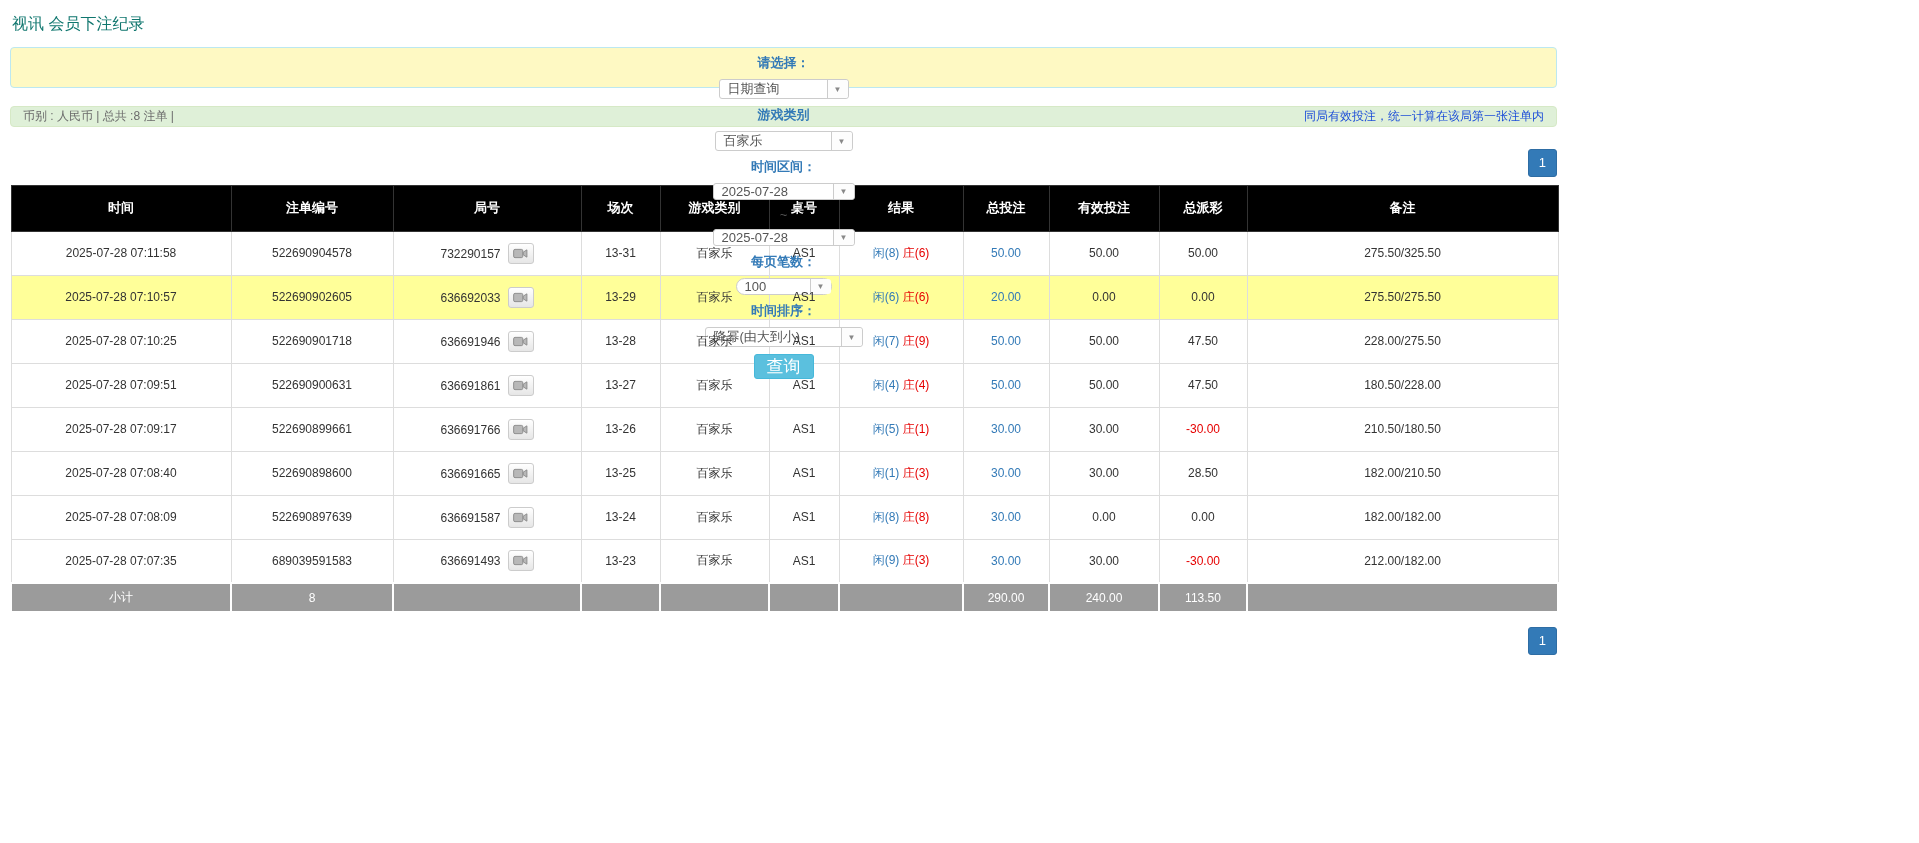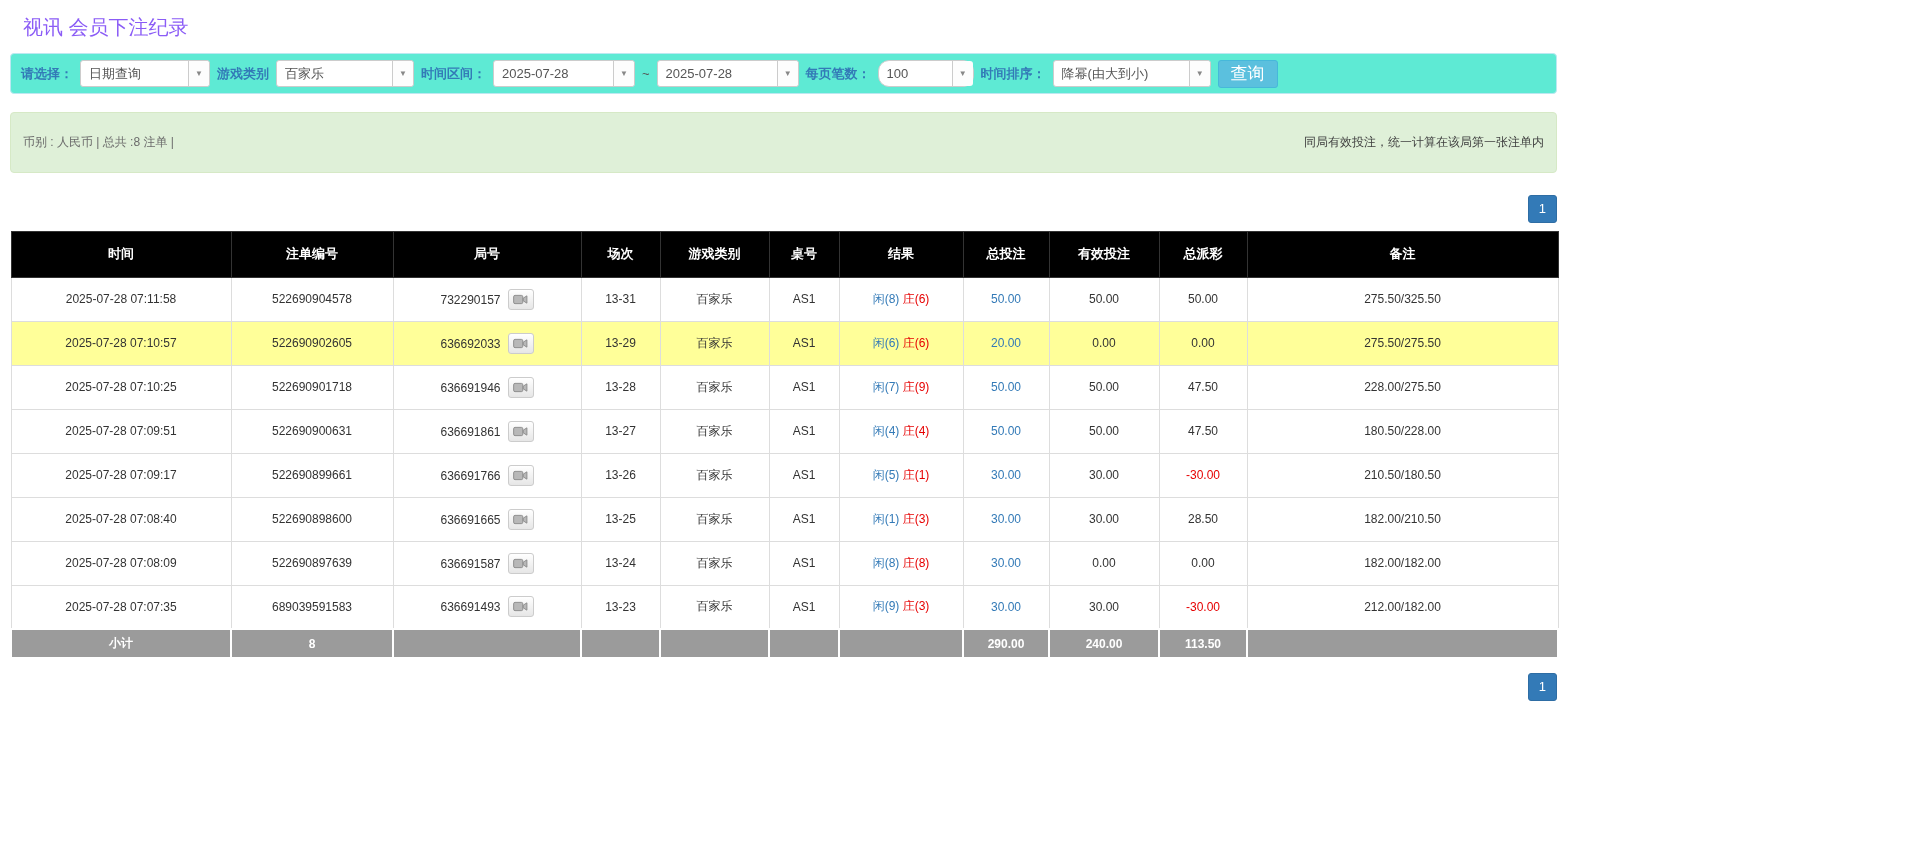--- a/index.html
+++ b/index.html
@@ -5,29 +5,29 @@
   * { box-sizing: border-box; }
   html,body { margin:0; padding:0; background:#fff; }
   body {
     width:1919px; height:843px;
     font-family:"Liberation Sans","DejaVu Sans",sans-serif;
     color:#333;
   }
   .page { padding:10px 0 0 10px; width:1559px; }
 
   h1.page-title {
-    font-size:20px; font-weight:400; color:#8b5cf6;
-    margin:4px 0 12px 13px;
+    font-size:16px; font-weight:400; color:#0f766e;
+    margin:4px 0 12px 2px;
   }
 
   
   .filter-bar {
-    background:#5eead4; border:1px solid #bce8f1; border-radius:4px;
+    background:#fef9c3; border:1px solid #bce8f1; border-radius:4px;
     padding:6px 10px; display:flex; align-items:center; gap:7px;
-    height:41px; width:1547px;
+    height:41px; width:1547px;flex-direction:column;
   }
   .flabel { color:#337ab7; font-weight:bold; font-size:13px; white-space:nowrap; }
   .combo {
     display:inline-flex; align-items:stretch; background:#fff;
     border:1px solid #ccc; border-radius:3px; height:27px; cursor:pointer;
   }
   .combo-text {
     padding:0 8px; font-size:13px; color:#555;
     display:flex; align-items:center; white-space:nowrap;
   }
@@ -39,25 +39,25 @@
   .tilde { color:#555; font-size:13px; }
   .btn-search {
     background:#5bc0de; border:1px solid #46b8da; color:#fff;
     border-radius:3px; padding:0 12px; font-size:17px; height:28px; cursor:pointer;
   }
 
   
   .info-bar {
     margin-top:18px; width:1547px;
     background:#dff0d8; border:1px solid #d6e9c6; border-radius:4px;
-    padding:21px 12px; display:flex; justify-content:space-between; align-items:center;
+    padding:1px 12px; display:flex; justify-content:space-between; align-items:center;
     font-size:12px;
   }
   .info-left { color:#6b6b6b; }
-  .info-right { color:#404040; }
+  .info-right { color:#1d4ed8; }
 
   
   .pagination { width:1547px; display:flex; justify-content:flex-end; }
   .pagination.top { margin:22px 0 8px; }
   .pagination.bottom { margin:14px 0 0; }
   .page-btn {
     display:inline-block; padding:5px 10px; background:#337ab7;
     border:1px solid #2e6da4; color:#fff; font-size:13px; border-radius:3px;
     cursor:pointer; line-height:1.2;
   }
@@ -78,21 +78,21 @@
   .bet-link { color:#337ab7; cursor:pointer; text-decoration:none; }
   .neg { color:#e60000; }
   .icon-btn {
     display:inline-flex; align-items:center; justify-content:center;
     width:26px; height:21px; margin-left:7px; vertical-align:middle;
     border:1px solid #ccc; border-radius:3px; cursor:pointer;
     background:linear-gradient(#ffffff,#e6e6e6);
   }
   .round-no { vertical-align:middle; }
   tr.summary td {
-    background:#9b9b9b; color:#fff; font-weight:bold;
+    background:#9b9b9b; color:#fff; font-weight:normal;
     border:2px solid #fff; height:29px; font-size:12px;
   }
 </style>
 </head>
 <body>
 
 <div class="page">
 
   <h1 class="page-title">视讯 会员下注纪录</h1>
 

